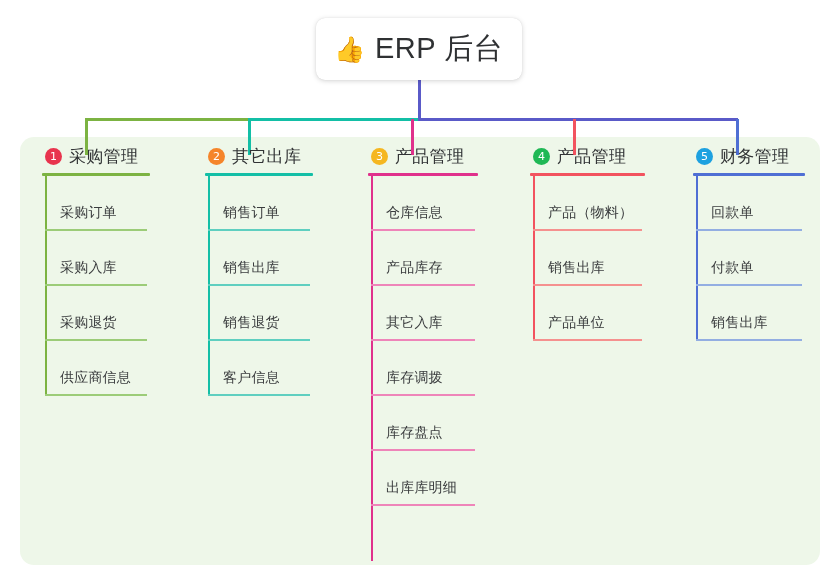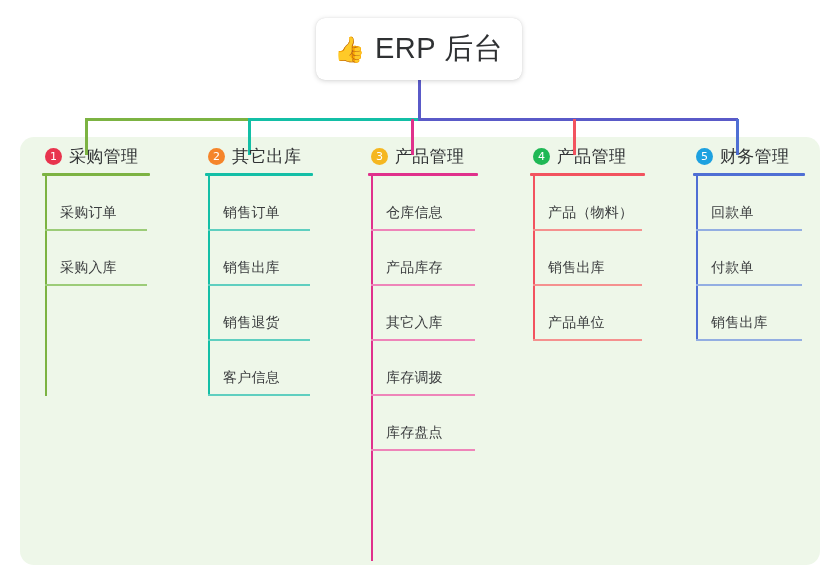--- a/index.html
+++ b/index.html
@@ -174,20 +174,28 @@
         <div class="items">
           <div class="spine" style="background: rgb(124, 179, 66); height: 220px;"></div>
           <div class="leaf">
             <span class="leaf-text">采购订单</span>
             <div class="leaf-rule" style="background: rgb(156, 204, 120); width: 102px;"></div>
           </div>
           <div class="leaf">
             <span class="leaf-text">采购入库</span>
             <div class="leaf-rule" style="background: rgb(156, 204, 120); width: 102px;"></div>
           </div>
+          <div class="leaf">
+            <span class="leaf-text">采购退货</span>
+            <div class="leaf-rule" style="background: rgb(156, 204, 120); width: 102px;"></div>
+          </div>
+          <div class="leaf">
+            <span class="leaf-text">供应商信息</span>
+            <div class="leaf-rule" style="background: rgb(156, 204, 120); width: 102px;"></div>
+          </div>
         </div>
       </div>
       <div class="column" style="left: 205px; width: 108px;">
         <div class="col-head">
           <span class="badge" style="background: rgb(245, 133, 42);">2</span>
           <span class="col-title">其它出库</span>
         </div>
         <div class="head-rule" style="background: rgb(19, 191, 166);"></div>
         <div class="items">
           <div class="spine" style="background: rgb(19, 191, 166); height: 220px;"></div>
@@ -230,20 +238,24 @@
             <div class="leaf-rule" style="background: rgb(238, 133, 185); width: 104px;"></div>
           </div>
           <div class="leaf">
             <span class="leaf-text">库存调拨</span>
             <div class="leaf-rule" style="background: rgb(238, 133, 185); width: 104px;"></div>
           </div>
           <div class="leaf">
             <span class="leaf-text">库存盘点</span>
             <div class="leaf-rule" style="background: rgb(238, 133, 185); width: 104px;"></div>
           </div>
+          <div class="leaf">
+            <span class="leaf-text">出库库明细</span>
+            <div class="leaf-rule" style="background: rgb(238, 133, 185); width: 104px;"></div>
+          </div>
         </div>
       </div>
       <div class="column" style="left: 530px; width: 115px;">
         <div class="col-head">
           <span class="badge" style="background: rgb(31, 184, 85);">4</span>
           <span class="col-title">产品管理</span>
         </div>
         <div class="head-rule" style="background: rgb(242, 83, 95);"></div>
         <div class="items">
           <div class="spine" style="background: rgb(242, 83, 95); height: 165px;"></div>

